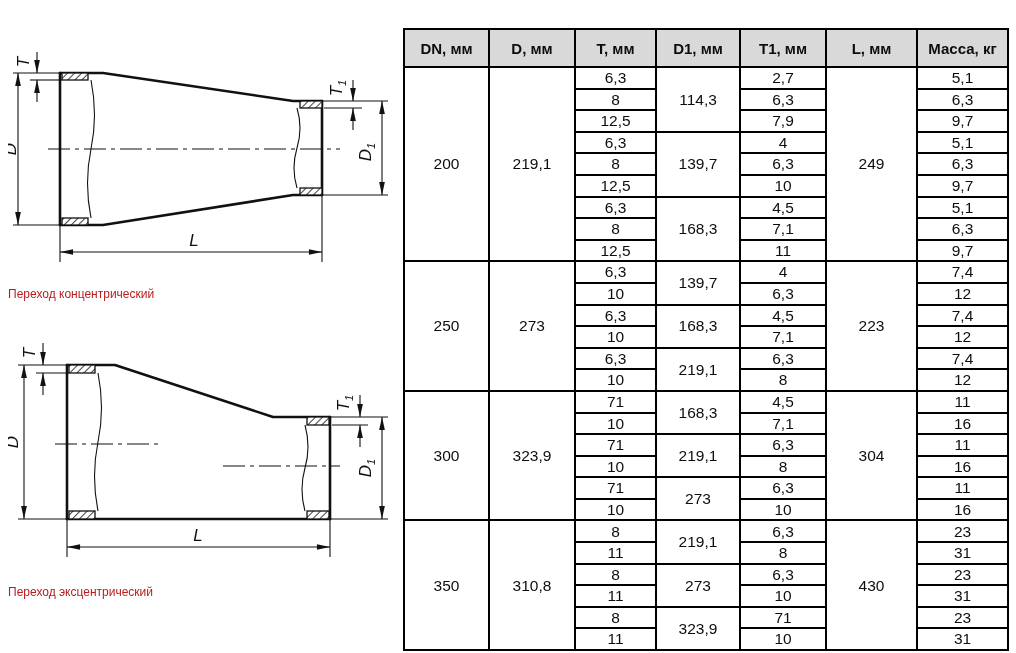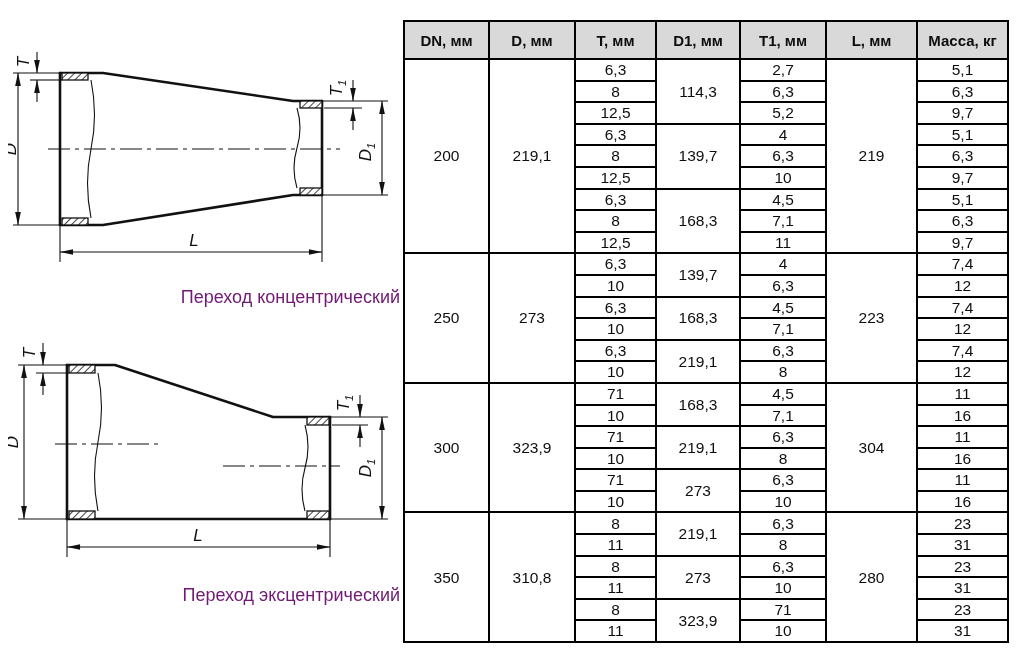--- a/index.html
+++ b/index.html
@@ -1,31 +1,31 @@
 <!DOCTYPE html>
 <html><head>
 <meta charset="utf-8">
 <style>
   html,body{margin:0;padding:0;background:#fff;}
   .stage{position:relative;width:1016px;height:653px;background:#fff;overflow:hidden;
          font-family:"Liberation Sans",sans-serif;color:#111;}
   
-  .spec-table{position:absolute;left:403px;top:20px;border-collapse:collapse;table-layout:fixed;}
+  .spec-table{position:absolute;left:403px;top:28px;border-collapse:collapse;table-layout:fixed;}
   .spec-table th,.spec-table td{border:2px solid #000;text-align:center;vertical-align:middle;
       padding:0;color:#0d0d0d;overflow:hidden;white-space:nowrap;}
   .spec-table th{background:#d9d9d9;height:36px;font-size:15px;font-weight:bold;}
   .spec-table td{height:19.6px;font-size:15.5px;line-height:1;}
   
   .diag{position:absolute;left:8px;}
   .diag .ol{stroke:#111;stroke-width:2.6;fill:none;stroke-linejoin:round;stroke-linecap:round;}
   .diag .thin{stroke:#111;stroke-width:1.1;fill:none;}
   .diag .cl{stroke:#111;stroke-width:1.1;fill:none;stroke-dasharray:22 5 4 5;}
   .diag .wavy{stroke:#111;stroke-width:1.1;fill:none;}
   .diag text{fill:#111;font-family:"Liberation Sans",sans-serif;font-style:italic;font-size:17px;}
-  .caption{position:absolute;left:8px;width:392px;text-align:right;font-size:18px;color:#701a75;}
+  .caption{position:absolute;left:8px;width:392px;text-align:left;font-size:12px;color:#b91c1c;}
 </style>
 </head>
 <body>
 
 <div class="stage">
 
   <svg class="diag" style="top:40px" width="392" height="252" viewBox="0 0 392 252">
     <defs>
       <pattern id="h1" width="5" height="5" patternUnits="userSpaceOnUse" patternTransform="rotate(45)">
         <rect width="5" height="5" fill="#fff"></rect>
@@ -172,31 +172,31 @@
       </tr>
     </thead>
     <tbody>
 
       <tr>
         <td rowspan="9">200</td>
         <td rowspan="9">219,1</td>
         <td>6,3</td>
         <td rowspan="3">114,3</td>
         <td>2,7</td>
-        <td rowspan="9">219</td>
+        <td rowspan="9">249</td>
         <td>5,1</td>
       </tr>
       <tr>
         <td>8</td>
         <td>6,3</td>
         <td>6,3</td>
       </tr>
       <tr>
         <td>12,5</td>
-        <td>5,2</td>
+        <td>7,9</td>
         <td>9,7</td>
       </tr>
       <tr>
         <td>6,3</td>
         <td rowspan="3">139,7</td>
         <td>4</td>
         <td>5,1</td>
       </tr>
       <tr>
         <td>8</td>
@@ -298,21 +298,21 @@
         <td>10</td>
         <td>16</td>
       </tr>
 
       <tr>
         <td rowspan="6">350</td>
         <td rowspan="6">310,8</td>
         <td>8</td>
         <td rowspan="2">219,1</td>
         <td>6,3</td>
-        <td rowspan="6">280</td>
+        <td rowspan="6">430</td>
         <td>23</td>
       </tr>
       <tr>
         <td>11</td>
         <td>8</td>
         <td>31</td>
       </tr>
       <tr>
         <td>8</td>
         <td rowspan="2">273</td>

